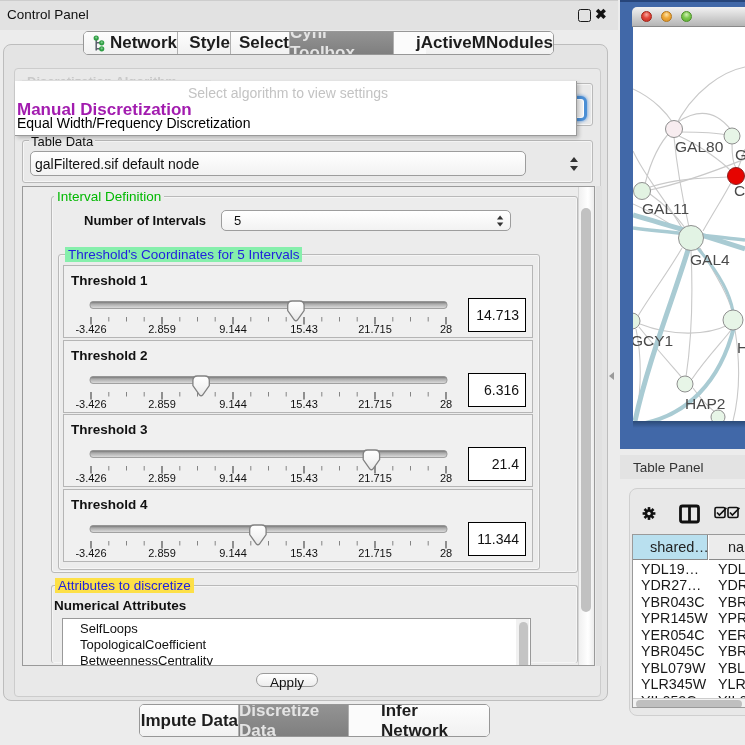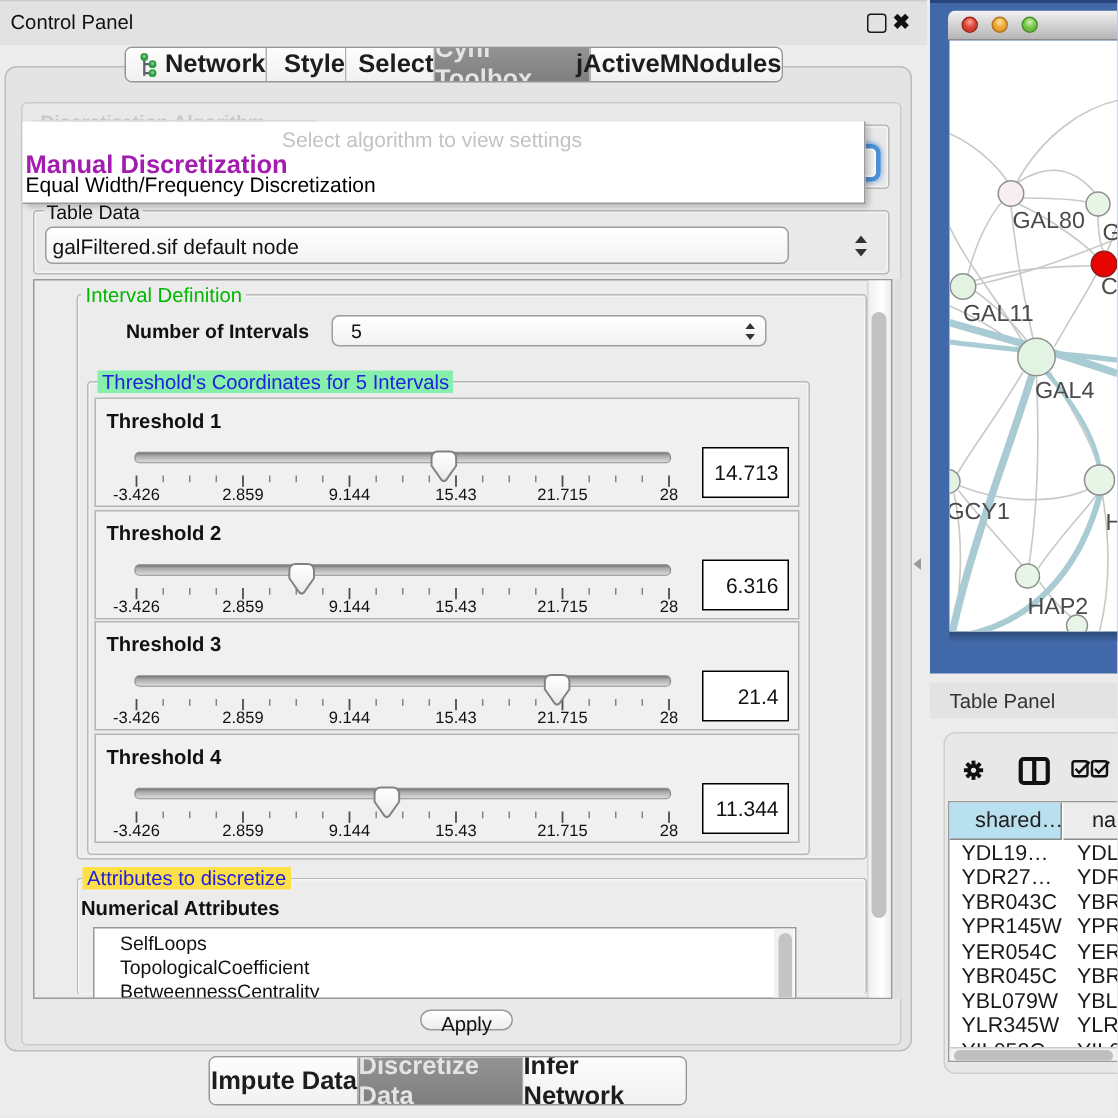--- a/index.html
+++ b/index.html
@@ -1,21 +1,21 @@
 <!DOCTYPE html>
 <html><head>
 <meta charset="utf-8">
 <style>
 * { margin:0; padding:0; box-sizing:border-box; }
 html,body { width:745px; height:745px; }
 body { font-family:"Liberation Sans", sans-serif; background:#ececec; position:relative; overflow:hidden; }
 .abs { position:absolute; }
 .seg { position:absolute; display:flex; border:1px solid #979797; border-radius:5px; overflow:hidden; background:#fbfbfb; }
 .seg > div { display:flex; align-items:center; justify-content:flex-end; font-size:17px; font-weight:700; color:#1d1d1d; background:linear-gradient(#fdfdfd,#f1f1f1); border-right:1px solid #b0b0b0; }
-.seg > div:last-child { border-right:none; }
+.seg > div:last-child { border-right:none;margin-left:32px; }
 .seg > div.sel { background:linear-gradient(#939393,#7f7f7f); color:#e4e4e4; }
 .grp { position:absolute; border:1px solid #b9b9b9; border-radius:3px; box-shadow:inset 0 0 0 1px #f5f5f5; }
 .grptitle { position:absolute; font-size:13.5px; padding:0 3px; }
 .combo { position:absolute; background:linear-gradient(#ffffff,#f2f2f2); border:1px solid #9d9d9d; border-radius:5px; font-size:13px; color:#111; display:flex; align-items:center; }
 .updown { position:absolute; width:9px; height:14px; }
 .updown:before { content:""; position:absolute; left:0; top:0; border-left:4.5px solid transparent; border-right:4.5px solid transparent; border-bottom:5.5px solid #333; }
 .updown:after { content:""; position:absolute; left:0; bottom:0; border-left:4.5px solid transparent; border-right:4.5px solid transparent; border-top:5.5px solid #333; }
 .tpanel { position:absolute; left:63px; width:470px; height:73px; background:#f0f0f0; border:1px solid #b5b5b5; }
 .vbox { position:absolute; left:404px; top:32px; width:58px; height:34px; background:#fff; border:1px solid #000000; font-size:14px; color:#111; text-align:right; line-height:32px; padding-right:6px; }
 </style>
@@ -277,21 +277,21 @@
 <div class="grptitle" style="left:55px;top:578px;color:#2222dd;background:#fde047;">Attributes to discretize</div>
 <div class="abs" style="left:54px;top:598px;font-size:13.5px;font-weight:700;color:#111;">Numerical Attributes</div>
 <div class="abs" style="left:62px;top:618px;width:469px;height:48px;background:#fff;border:1px solid #999;overflow:hidden;">
   <div style="position:absolute;left:17px;top:2px;font-size:13px;color:#111;">SelfLoops</div>
   <div style="position:absolute;left:17px;top:18px;font-size:13px;color:#111;">TopologicalCoefficient</div>
   <div style="position:absolute;left:17px;top:34px;font-size:13px;color:#111;">BetweennessCentrality</div>
   <div style="position:absolute;right:1px;top:0;width:13px;height:48px;background:#f1f1f1;"></div>
   <div style="position:absolute;right:2.5px;top:3px;width:9px;height:46px;background:#c4c4c4;border-radius:5px 5px 0 0;"></div>
 </div>
 
-<div class="abs" style="left:280px;top:673px;width:62px;height:14px;background:linear-gradient(#ffffff,#ededed);border:1px solid #9a9a9a;border-radius:9px;font-size:13.5px;color:#111;text-align:center;line-height:18px;">Apply</div>
+<div class="abs" style="left:256px;top:673px;width:62px;height:14px;background:linear-gradient(#ffffff,#ededed);border:1px solid #9a9a9a;border-radius:9px;font-size:13.5px;color:#111;text-align:center;line-height:18px;">Apply</div>
 
 <div class="seg" style="left:139px;top:704px;height:33px;">
   <div style="width:99px;">Impute Data</div>
   <div style="width:110px;" class="sel">Discretize Data</div>
   <div style="width:108px;">Infer Network</div>
 </div>
 
 <div class="abs" style="left:609px;top:372px;width:0;height:0;border-top:4px solid transparent;border-bottom:4px solid transparent;border-right:5px solid #9a9a9a;"></div>
 
 <div class="abs" style="left:620px;top:0;width:125px;height:449px;background:#4168a8;border-top:2px solid #27457a;"></div>

